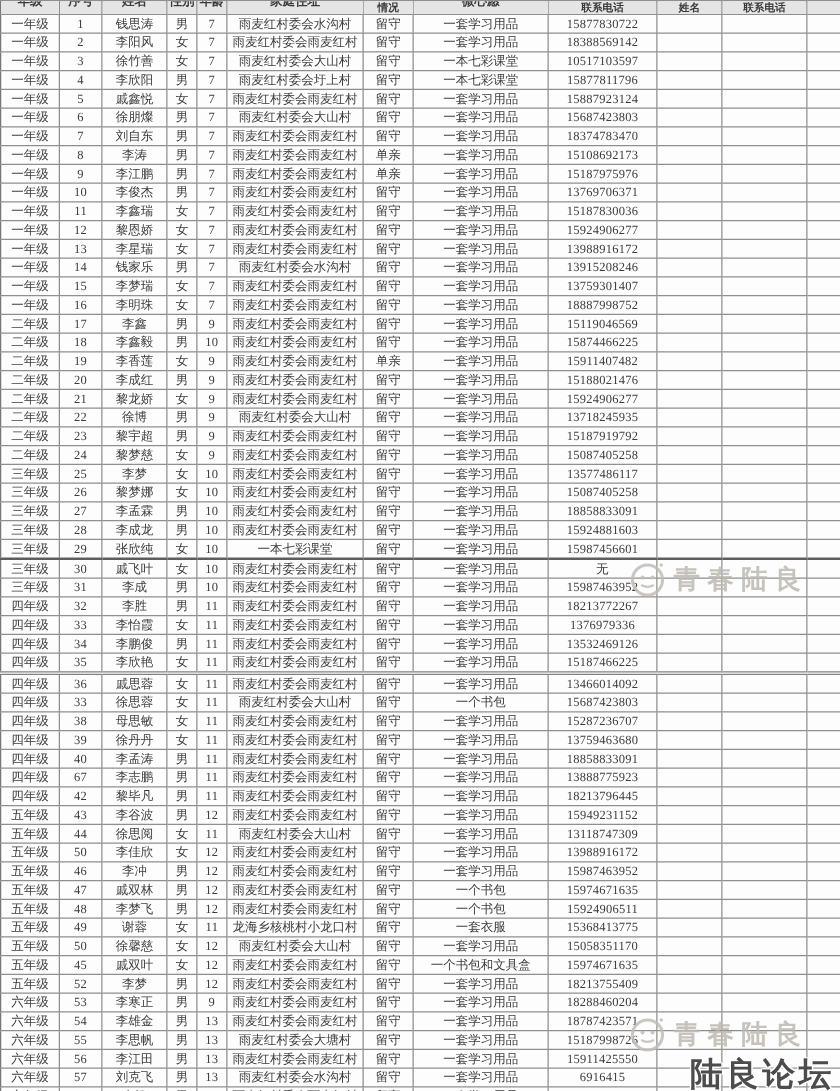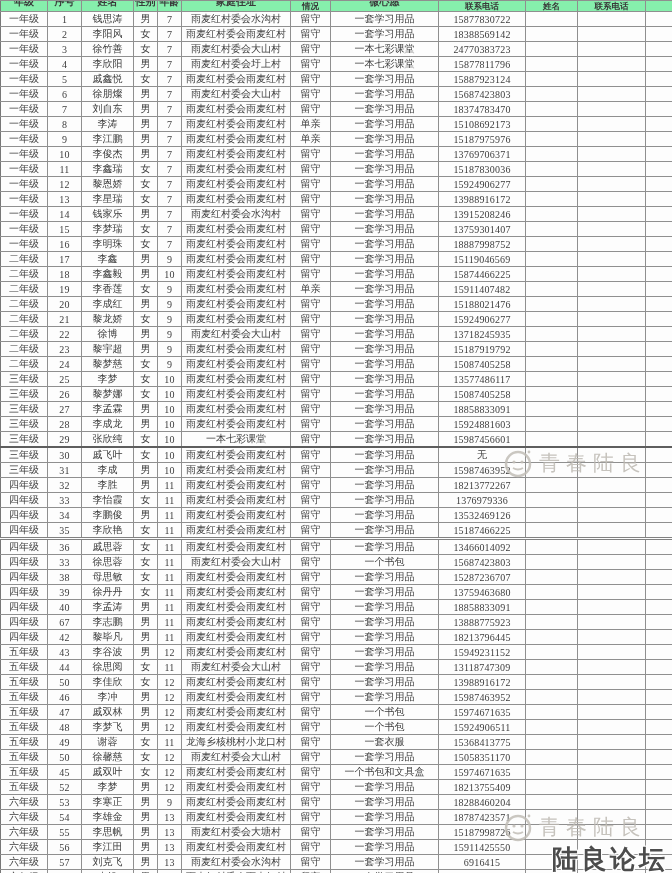--- a/index.html
+++ b/index.html
@@ -23,21 +23,21 @@
     vertical-align:middle;
     font-size:10px;
     font-weight:normal;
     white-space:nowrap;
     overflow:hidden;
     color:#3c3c3c;
   }
   table.grid td:last-child, table.grid th:last-child{border-right:none;}
   table.grid td:first-child, table.grid th:first-child{border-left-color:#777;}
   thead tr{height:11px;}
-  thead th{position:relative;border-top:none;background:#86efac;}
+  thead th{position:relative;border-top:none;background:#e5e5e5;}
   thead th .h{
     position:absolute;left:0;right:0;
     font-weight:bold;color:#3a3a3a;
   }
   thead th .h.clip{top:-6px;font-size:10px;line-height:14px;}
   thead th .h.full{bottom:0;font-size:8.5px;line-height:10px;}
   td.num{font-size:11px;letter-spacing:0.2px;}
   td.addr{font-size:10px;margin-left:40px;}
   tr.thick td{border-bottom:2px solid #5e5e5e;}
   tr.gap td{border-bottom:3px double #818181;}
@@ -45,21 +45,21 @@
   .wm{
     position:absolute;
     display:flex;align-items:center;gap:6px;
     pointer-events:none;
     opacity:0.85;
   }
   .wm-text{
     font-size:21px;
     letter-spacing:6px;
     color:#bdb9b2;
-    font-weight:normal;
+    font-weight:bold;
     white-space:nowrap;
   }
   .wm-logo{width:30px;height:30px;flex:0 0 auto;}
   .forum-wm{
     position:absolute;
     font-size:26px;
     font-weight:bold;
     letter-spacing:3px;
     color:#4c4c4c;
     white-space:nowrap;
@@ -160,21 +160,21 @@
         </tr>
         <tr>
           <td>一年级</td>
           <td class="num">3</td>
           <td>徐竹善</td>
           <td>女</td>
           <td class="num">7</td>
           <td class="addr">雨麦红村委会大山村</td>
           <td>留守</td>
           <td>一本七彩课堂</td>
-          <td class="num">24770383723</td>
+          <td class="num">10517103597</td>
           <td></td>
           <td></td>
           <td></td>
         </tr>
         <tr>
           <td>一年级</td>
           <td class="num">4</td>
           <td>李欣阳</td>
           <td>男</td>
           <td class="num">7</td>

